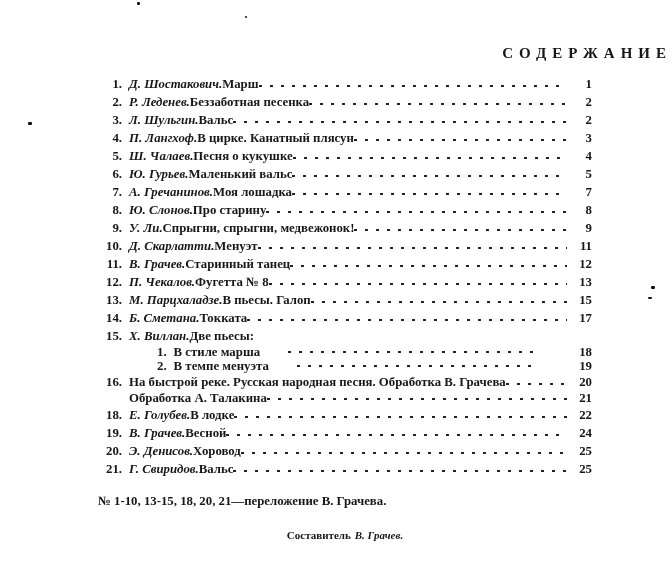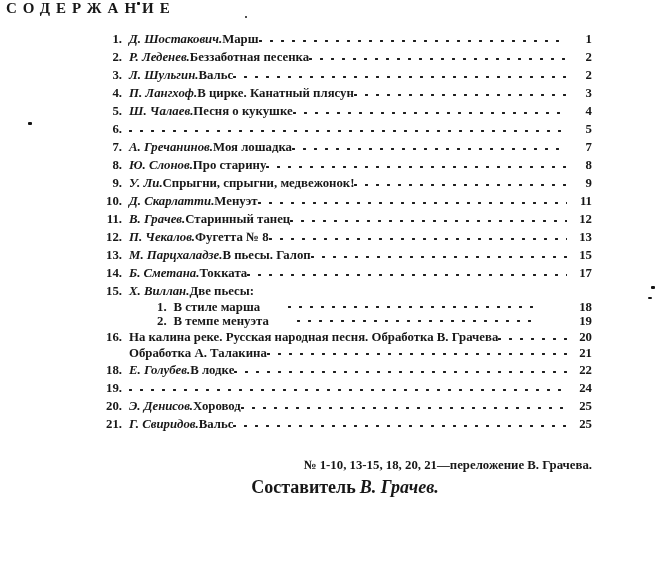--- a/index.html
+++ b/index.html
@@ -3,22 +3,22 @@
 <meta charset="utf-8">
 <style>
   html,body{margin:0;padding:0;}
   body{
     width:672px;height:570px;overflow:hidden;
     background:#ffffff;color:#171717;
     font-family:"Liberation Serif","DejaVu Serif",serif;
   }
   .scan-page{position:relative;width:672px;height:570px;background:#fff;}
   .page-title{
-    margin:0;
-    text-align:left;
+    margin:0;padding-top:45px;
+    text-align:right;
     font-size:15px;font-weight:700;
     letter-spacing:6px;text-indent:6px;
   }
   .content{margin:13px 0 0 98px;width:494px;}
   .toc-list{width:100%;}
   .row{
     display:flex;align-items:baseline;
     height:18px;line-height:18px;
     font-size:12.8px;font-weight:700;
     white-space:nowrap;
@@ -32,22 +32,22 @@
   .leader{
     flex:1;min-width:10px;align-self:stretch;
     background-image:radial-gradient(circle,#1c1c1c 1.1px,rgba(0,0,0,0) 1.5px);
     background-size:11px 6px;
     background-repeat:repeat-x;
     background-position:7px calc(100% - 4px);
     margin-right:5px;
   }
   .leader.hidden{background:none;}
   .page{flex:none;min-width:20px;text-align:right;}
-  .footnote{margin-top:25px;text-align:right;font-size:12.8px;font-weight:700;}
-  .compiler{margin-top:4px;text-align:center;font-size:18px;font-weight:700;}
+  .footnote{margin-top:16px;text-align:left;font-size:12.8px;font-weight:700;}
+  .compiler{margin-top:20px;text-align:center;font-size:11px;font-weight:700;}
   .compiler .author{font-style:italic;margin-left:4px;}
   .speck{position:absolute;background:#141414;border-radius:1px;}
 </style>
 </head>
 <body>
 
 <div class="scan-page">
 
   <div class="speck" style="left:137px;top:2px;width:3px;height:3px;"></div>
   <div class="speck" style="left:245px;top:16px;width:2px;height:2px;"></div>
@@ -84,20 +84,21 @@
     <span class="page">3</span>
   </div>
         <div class="row">
     <span class="num">5.</span>
     <span class="entry"><span class="author">Ш. Чалаев.</span><span class="title">Песня о кукушке</span></span>
     <span class="leader"></span>
     <span class="page">4</span>
   </div>
         <div class="row">
     <span class="num">6.</span>
+    <span class="entry"><span class="author">Ю. Гурьев.</span><span class="title">Маленький вальс</span></span>
     <span class="leader"></span>
     <span class="page">5</span>
   </div>
         <div class="row">
     <span class="num">7.</span>
     <span class="entry"><span class="author">А. Гречанинов.</span><span class="title">Моя лошадка</span></span>
     <span class="leader"></span>
     <span class="page">7</span>
   </div>
         <div class="row">
@@ -155,38 +156,39 @@
     <span class="page">18</span>
   </div>
         <div class="row sub">
     <span class="num"></span>
     <span class="entry"><span class="subnum">2.</span><span class="title">В темпе менуэта</span></span>
     <span class="leader"></span>
     <span class="page">19</span>
   </div>
         <div class="row">
     <span class="num">16.</span>
-    <span class="entry"><span class="title">На калина реке. Русская народная песня. Обработка В. Грачева</span></span>
+    <span class="entry"><span class="title">На быстрой реке. Русская народная песня. Обработка В. Грачева</span></span>
     <span class="leader"></span>
     <span class="page">20</span>
   </div>
         <div class="row cont">
     <span class="num"></span>
     <span class="entry"><span class="title">Обработка А. Талакина</span></span>
     <span class="leader"></span>
     <span class="page">21</span>
   </div>
         <div class="row">
     <span class="num">18.</span>
     <span class="entry"><span class="author">Е. Голубев.</span><span class="title">В лодке</span></span>
     <span class="leader"></span>
     <span class="page">22</span>
   </div>
         <div class="row">
     <span class="num">19.</span>
+    <span class="entry"><span class="author">В. Грачев.</span><span class="title">Весной</span></span>
     <span class="leader"></span>
     <span class="page">24</span>
   </div>
         <div class="row">
     <span class="num">20.</span>
     <span class="entry"><span class="author">Э. Денисов.</span><span class="title">Хоровод</span></span>
     <span class="leader"></span>
     <span class="page">25</span>
   </div>
         <div class="row">

